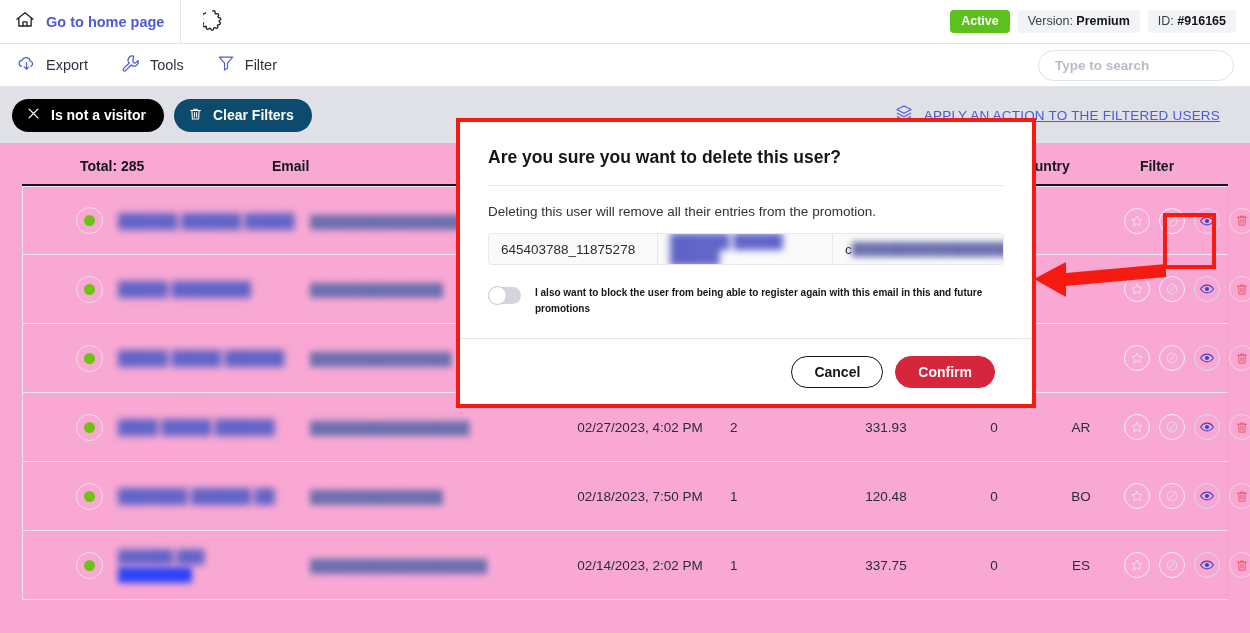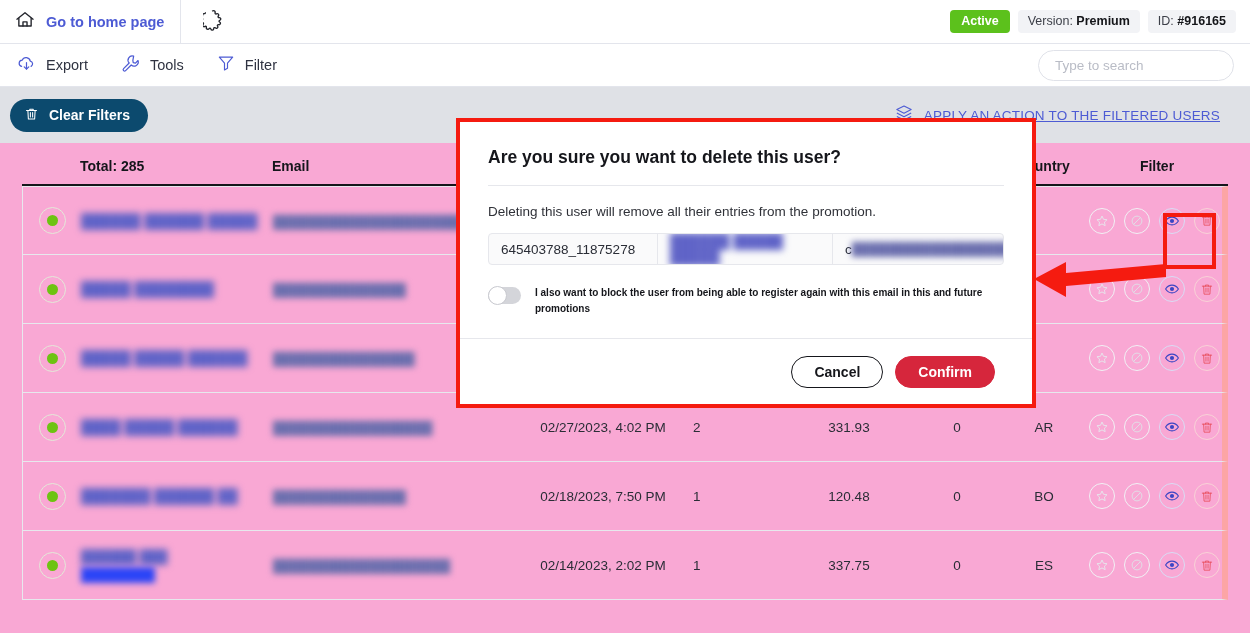--- a/index.html
+++ b/index.html
@@ -78,21 +78,21 @@
   .search-wrap {
     margin-left: auto; padding-right: 16px;
   }
   .search-box {
     width: 196px; height: 31px;
     border: 1px solid #e0e2e9; border-radius: 18px;
     display: flex; align-items: center; padding: 0 16px;
     background: #fff;
   }
   .search-box .ph {
-    color: #b9bcc6; font-size: 13.5px;
+    color: #b9bcc6; font-size: 13.5px; font-weight: bold;
   }
 
   
   .filterstrip {
     position: absolute; left: 0; top: 87px;
     width: 1250px; height: 56px;
     background: #dfe1e6;
     display: flex; align-items: center;
   }
   .pill {
@@ -125,21 +125,22 @@
   }
   .th {
     font-size: 14px; font-weight: 700; color: #15161b;
     padding-bottom: 10px;
   }
   .trow {
     display: flex; align-items: center;
     height: 69px;
     border-bottom: 1px solid #e7e8ed;
     border-left: 1px solid #e7e8ed;
-    border-right: 6px solid #fca5a5;
+    border-right: 1px solid #fca5a5;
+    padding-left: 37px;
   }
   .trow:first-of-type { border-top: 1px solid #e7e8ed; }
 
   
   .c-status { width: 58px; flex: none; display:flex; justify-content:center; }
   .c-name   { width: 192px; flex: none; }
   .c-email  { width: 240px; flex: none; }
   .c-date   { width: 180px; flex: none; text-align: center; }
   .c-entries{ width: 92px;  flex: none; }
   .c-points { width: 128px; flex: none; text-align: center; }
@@ -335,20 +336,28 @@
 
     <div class="search-wrap">
       <div class="search-box">
         <span class="ph">Type to search</span>
       </div>
     </div>
   </div>
 
   <div class="filterstrip">
 
+    <div class="pill pill-dark">
+      <span>
+        <svg width="15" height="15" viewBox="0 0 24 24" fill="none" stroke="#ffffff" stroke-width="2.2" stroke-linecap="round">
+          <path d="M5 5l14 14M19 5 5 19"></path>
+        </svg>
+      </span>
+      <span>Is not a visitor</span>
+    </div>
 
     <div class="pill pill-red">
       <span>
         <svg width="15" height="16" viewBox="0 0 24 24" fill="none" stroke="#ffffff" stroke-width="1.7" stroke-linecap="round" stroke-linejoin="round">
           <path d="M4 6.3h16"></path>
             <path d="M9.3 6.3V4.4h5.4v1.9"></path>
           <path d="M6.2 6.3 7 20h10l.8-13.7"></path>
           <path d="M10.2 9.6v7M13.8 9.6v7"></path>
         </svg>
       </span>

